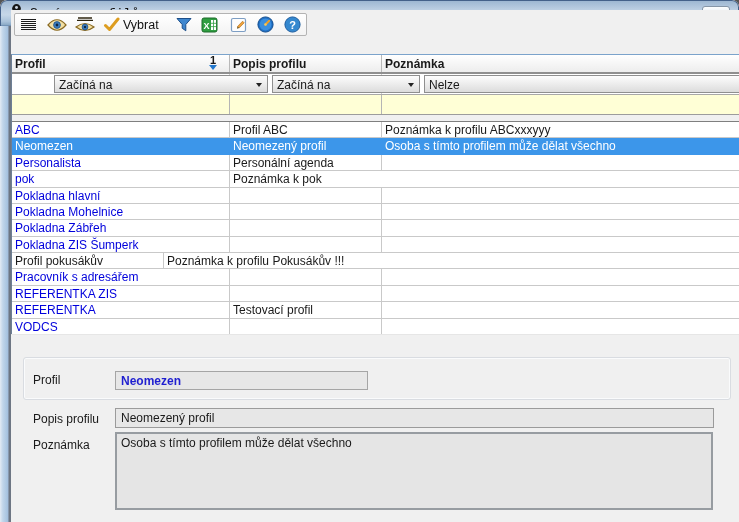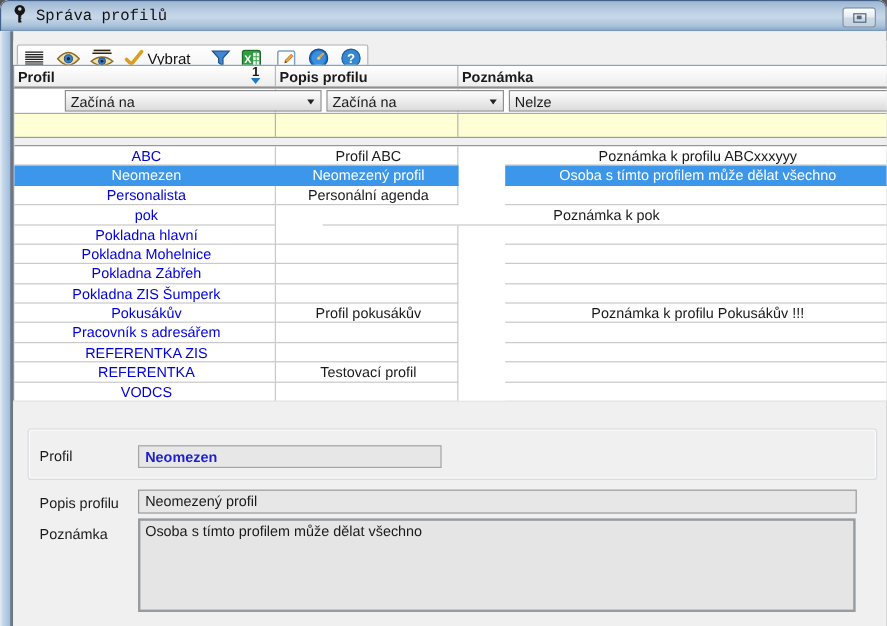--- a/index.html
+++ b/index.html
@@ -25,21 +25,21 @@
     display:flex;align-items:center;justify-content:center;cursor:pointer;
   }
   .restore-glyph{position:relative;width:11px;height:8px;border:1px solid #54677d;background:transparent;}
   .restore-glyph::after{content:"";position:absolute;left:2px;top:1.5px;width:4px;height:3px;background:#54677d;}
   
   .frame-left{
     position:absolute;left:0;top:26px;bottom:0;width:11px;
     background:linear-gradient(90deg,#e3ebf4 0%,#c2d6ea 25%,#abc6e1 60%,#a3bedd 72%,#6d7683 82%,#6d7683 100%);
   }
   
-  .toolbar-area{position:absolute;left:11px;top:34px;right:0;height:28px;background:#f0f0f0;}
+  .toolbar-area{position:absolute;left:11px;top:10px;right:0;height:28px;background:#f0f0f0;}
   .toolbar{
     position:absolute;left:3px;top:3px;width:293px;height:23px;
     background:linear-gradient(#ffffff,#f3f3f3);
     border:1px solid #b3b3b3;border-radius:2px;
     display:flex;align-items:center;padding-left:5px;
   }
   .tbtn{display:flex;align-items:center;justify-content:center;height:21px;cursor:pointer;}
   .tbtn svg{display:block;}
   .vybrat-label{margin-left:3px;margin-right:2px;font-size:12.5px;color:#111;}
   .mr10{margin-right:10px;}.mr8{margin-right:8px;}.mr12{margin-right:12px;}.mr2{margin-right:2px;}
@@ -77,23 +77,23 @@
   .gyellow{height:20px;background:#ffffd6;border-bottom:1px solid #9c9c9c;}
   .gyellow .ycell{border-right:1px solid #b5b5b5;height:100%;cursor:text;}
   .gyellow .ycell:last-child{border-right:none;}
   
   .ggap{height:7px;background:#f0f0f0;border-bottom:1px solid #7f7f7f;}
   
   .gbody{background:#fff;}
   .trow{display:flex;height:16.38px;cursor:default;}
   .trow .cell{
     padding:1px 0 0 3px;border-right:1px solid #c9c9c9;border-bottom:1px solid #c9c9c9;
-    overflow:hidden;white-space:nowrap;font-size:12px;text-align:center;
-  }
-  .trow .cell:last-child{border-right:none;margin-left:39px;}
+    overflow:hidden;white-space:nowrap;font-size:12px;
+  }
+  .trow .cell:last-child{border-right:none;}
   .trow .cell.c1{color:#0000dc;}
   .trow.selected .cell{background:#3c96ea;color:#ffffff;border-color:#3c96ea;}
   
   .panel{position:absolute;left:11px;top:334px;right:0;height:188px;background:#f0f0f0;border-top:1px solid #e6e6e6;}
   .groupbox{
     position:absolute;left:12px;top:22px;width:708px;height:43px;
     border:1px solid #d9dce1;border-radius:3px;box-shadow:inset 0 0 0 1px #fafbfc;
   }
   .fld-label{position:absolute;left:22px;color:#1a1a1a;}
   .lbl-profil{top:38px;}
@@ -281,21 +281,20 @@
           <div class="cell c1">Pokladna Zábřeh</div>
           <div class="cell c2"></div>
           <div class="cell c3"></div>
         </div>
         <div class="trow">
           <div class="cell c1">Pokladna ZIS Šumperk</div>
           <div class="cell c2"></div>
           <div class="cell c3"></div>
         </div>
         <div class="trow">
-          <div class="cell c1">Pokusákův</div>
           <div class="cell c2">Profil pokusákův</div>
           <div class="cell c3">Poznámka k profilu Pokusákův !!!</div>
         </div>
         <div class="trow">
           <div class="cell c1">Pracovník s adresářem</div>
           <div class="cell c2"></div>
           <div class="cell c3"></div>
         </div>
         <div class="trow">
           <div class="cell c1">REFERENTKA ZIS</div>

